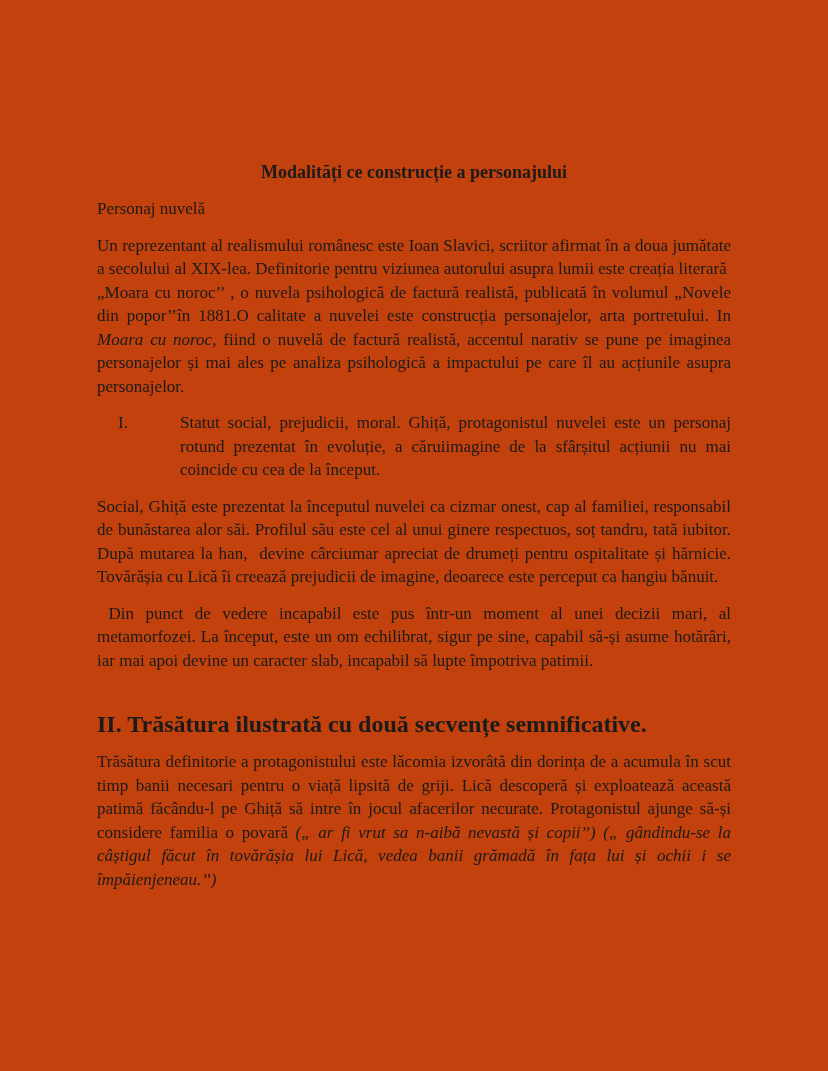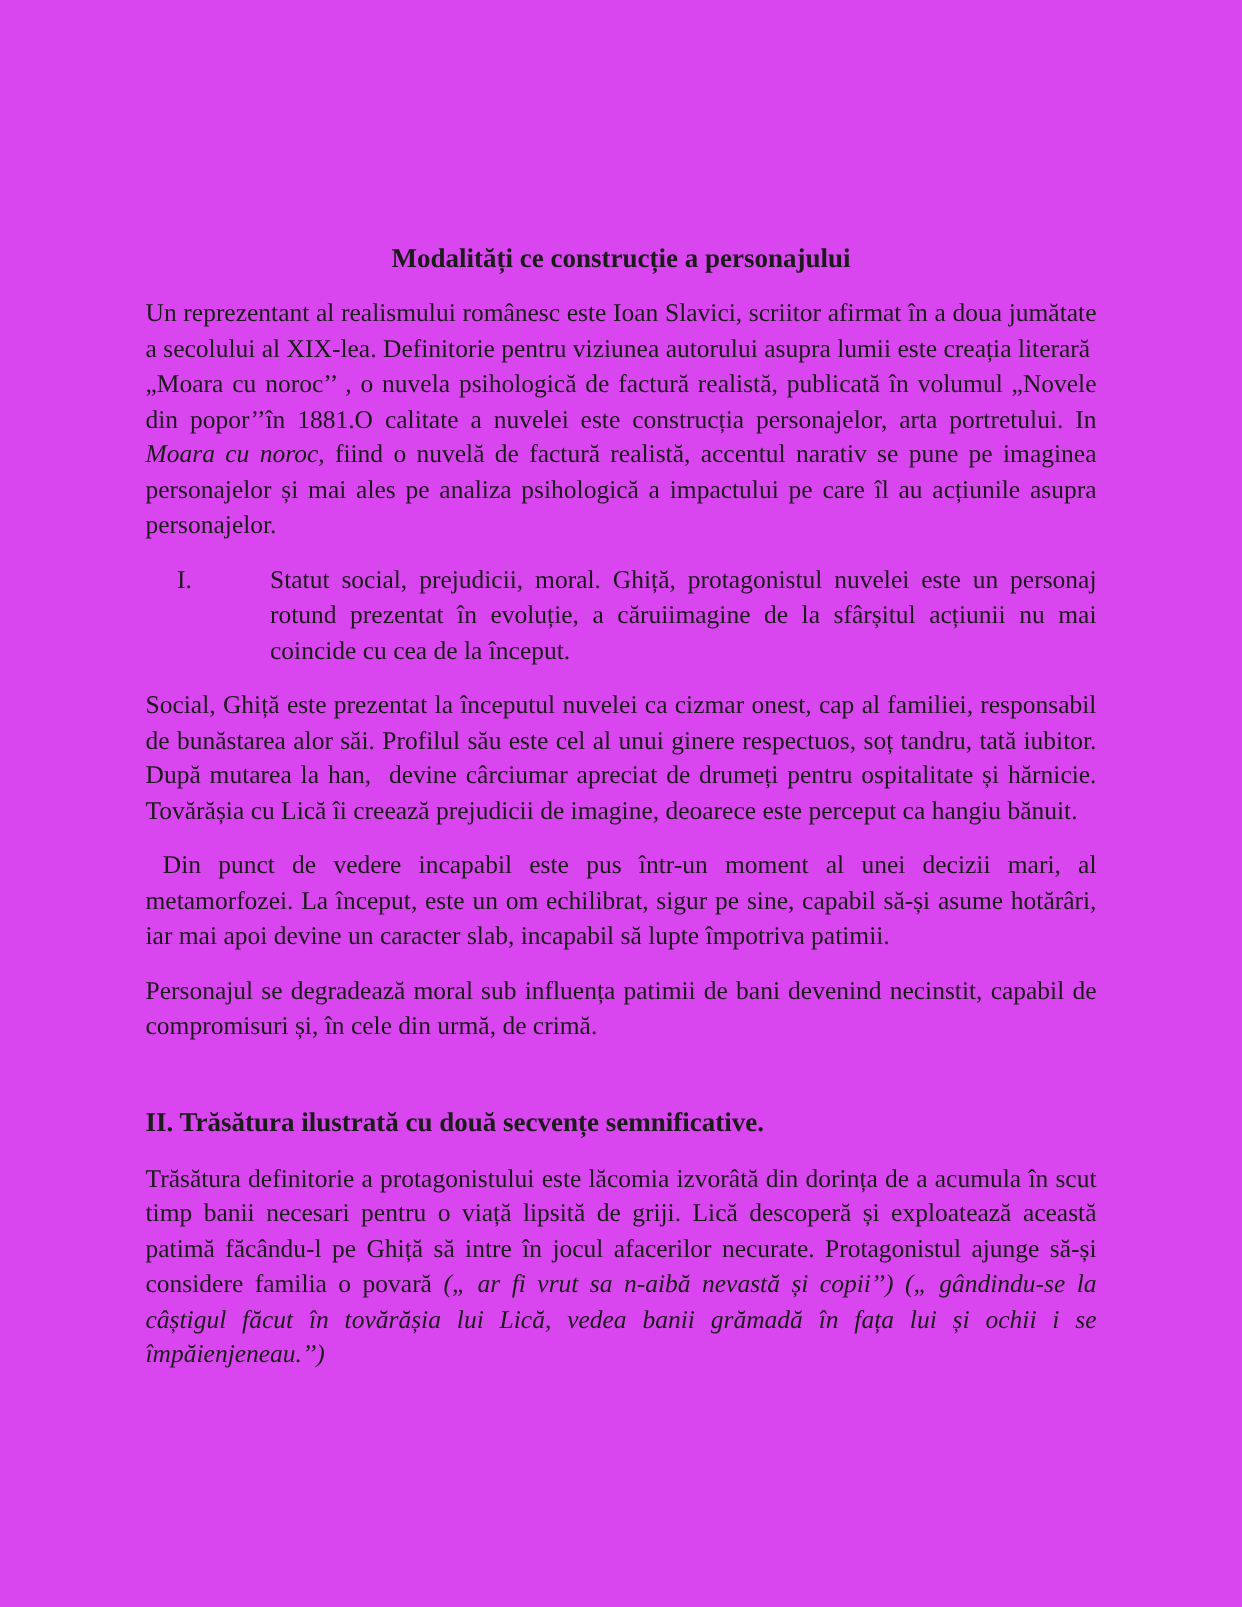--- a/index.html
+++ b/index.html
@@ -4,21 +4,21 @@
 <style>
   html, body {
     margin: 0;
     padding: 0;
     background: #ffffff;
   }
   .page {
     position: relative;
     width: 828px;
     height: 1071px;
-    background: #d946ef;
+    background: #c2410c;
     overflow: hidden;
     font-family: "Liberation Serif", "DejaVu Serif", serif;
     color: #1b1b1b;
   }
   .content {
     position: absolute;
     top: 160px;
     left: 97px;
     width: 634px;
     font-size: 17px;
@@ -43,49 +43,49 @@
     padding-left: 83px;
     margin: 0 0 13px 0;
     text-align: justify;
   }
   .list-marker {
     position: absolute;
     left: 21px;
     top: 0;
   }
   .heading-2 {
-    font-size: 18px;
+    font-size: 24px;
     font-weight: bold;
     margin: 40px 0 14px 0;
     line-height: 24px;
     text-align: left;
   }
   b { font-weight: normal; }
   i { }
 </style>
 </head>
 <body>
 
 <div class="page">
   <div class="content">
 
     <div class="doc-title">Modalități ce construcție a personajului</div>
 
+    <p class="subtitle">Personaj nuvelă</p>
 
     <p class="para"><span>Un reprezentant al realismului românesc este Ioan Slavici, scriitor afirmat în a doua jumătate a secolului al XIX-lea. Definitorie pentru viziunea autorului asupra lumii este creația literară&nbsp; „Moara cu noroc’’ , o </span><b>nuvela psihologică de factură realistă</b><span>, publicată în volumul „Novele din popor’’în 1881.O calitate a nuvelei este construcția personajelor, arta portretului. In </span><i>Moara cu noroc,</i><span> fiind o nuvelă de factură realistă, accentul narativ se pune pe imaginea personajelor și mai ales pe analiza psihologică a impactului pe care îl au acțiunile asupra personajelor.</span></p>
 
     <div class="list-item">
       <span class="list-marker">I.</span>
       <span><b>Statut social, prejudicii, moral.</b><span> Ghiță, protagonistul nuvelei este un personaj rotund prezentat în evoluție, a căruiimagine de la sfârșitul acțiunii nu mai coincide cu cea de la început.</span></span>
     </div>
 
     <p class="para"><b>Social</b><span>, Ghiță este prezentat la începutul nuvelei ca </span><b>cizmar onest</b><span>, cap al familiei, responsabil de bunăstarea alor săi. Profilul său este cel al unui ginere respectuos, soț tandru, tată iubitor. După mutarea la han,&nbsp; devine </span><b>cârciumar</b><span> apreciat de drumeți pentru ospitalitate și hărnicie. Tovărășia cu Lică îi creează prejudicii de imagine, deoarece este perceput ca hangiu bănuit.</span></p>
 
     <p class="para"><span>&nbsp;Din punct de vedere </span><b>incapabil</b><span> este pus într-un moment al unei decizii mari, al metamorfozei. La început, este un om echilibrat, sigur pe sine, capabil să-și asume hotărâri, iar mai apoi devine un caracter slab, incapabil să lupte împotriva patimii.</span></p>
 
-    <p class="para"><span>Personajul se degradează </span><b>moral</b><span> sub influența patimii de bani devenind necinstit, capabil de compromisuri și, în cele din urmă, de crimă.</span></p>
 
     <div class="heading-2">II. Trăsătura ilustrată cu două secvențe semnificative.</div>
 
     <p class="para"><span>Trăsătura definitorie a protagonistului este </span><b>lăcomia</b><span> izvorâtă din dorința de a acumula în scut timp banii necesari pentru o viață lipsită de griji. Lică descoperă și exploatează această patimă făcându-l pe Ghiță să intre în jocul afacerilor necurate. Protagonistul ajunge să-și considere familia o povară </span><i>(„ ar fi vrut sa n-aibă nevastă și copii’’)</i><span> </span><i>(„ gândindu-se la câștigul făcut în tovărășia lui Lică, vedea banii grămadă în fața lui și ochii i se împăienjeneau.’’)</i></p>
 
   </div>
 </div>
 
 </body></html>

